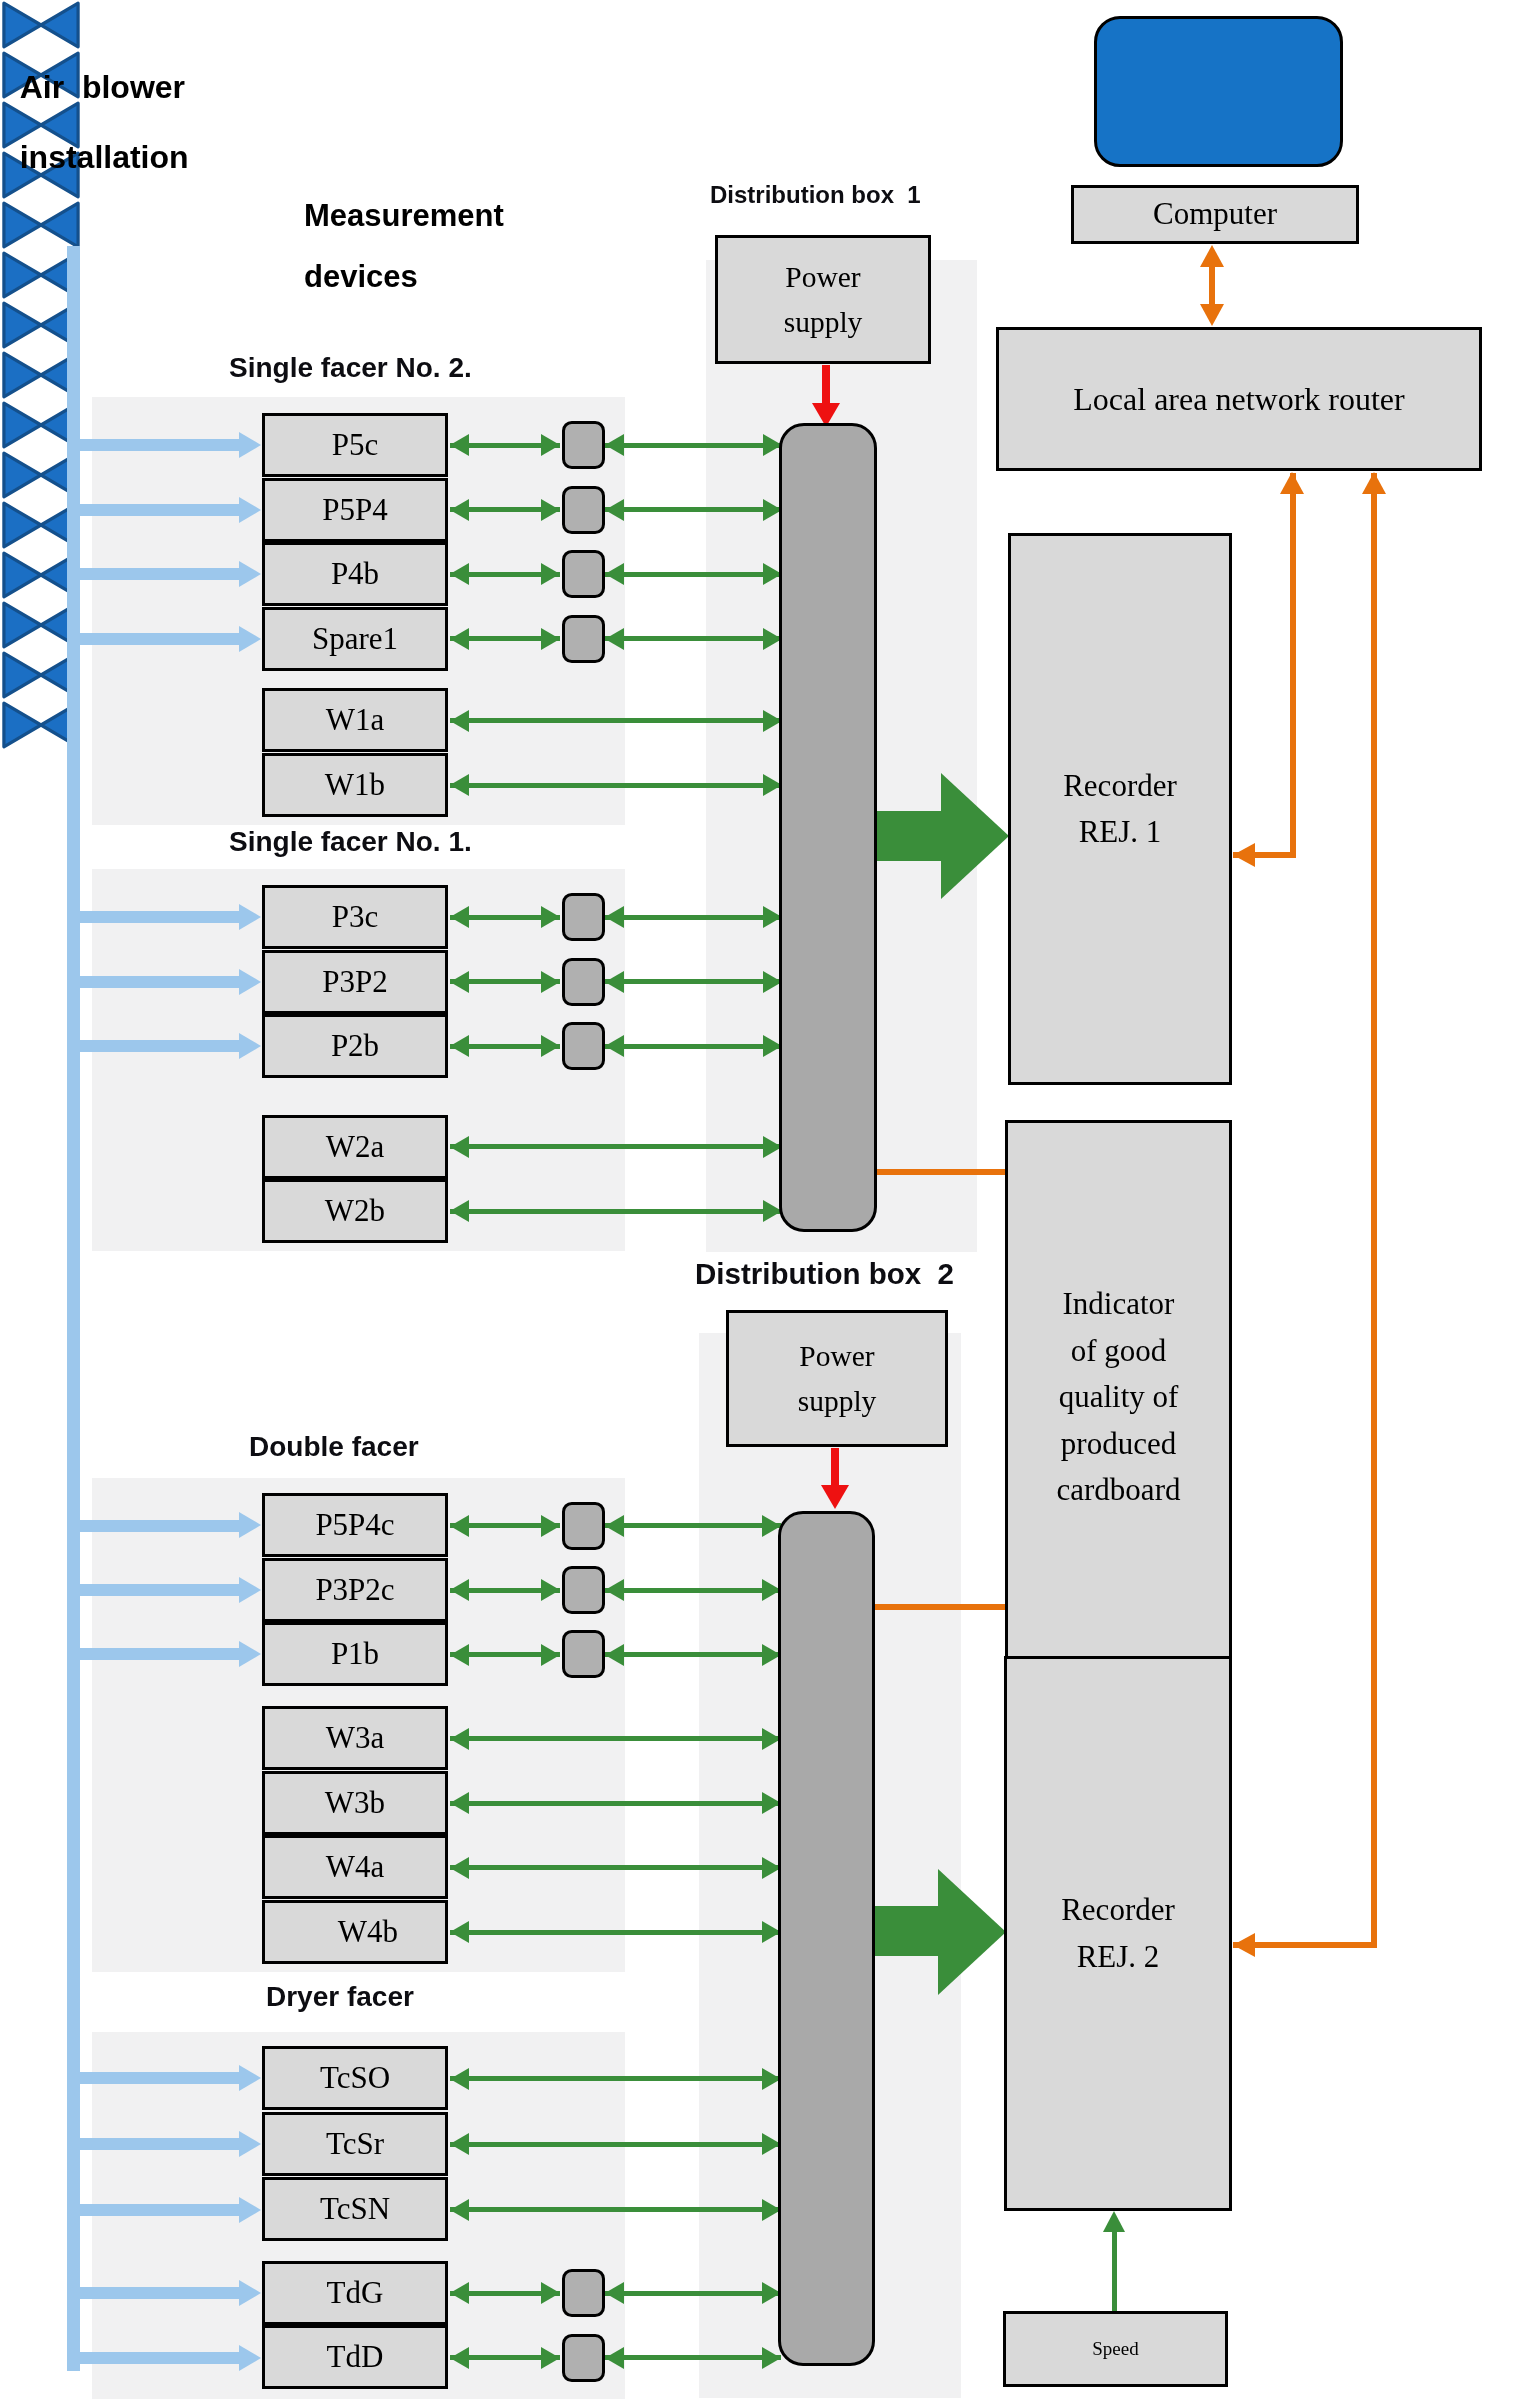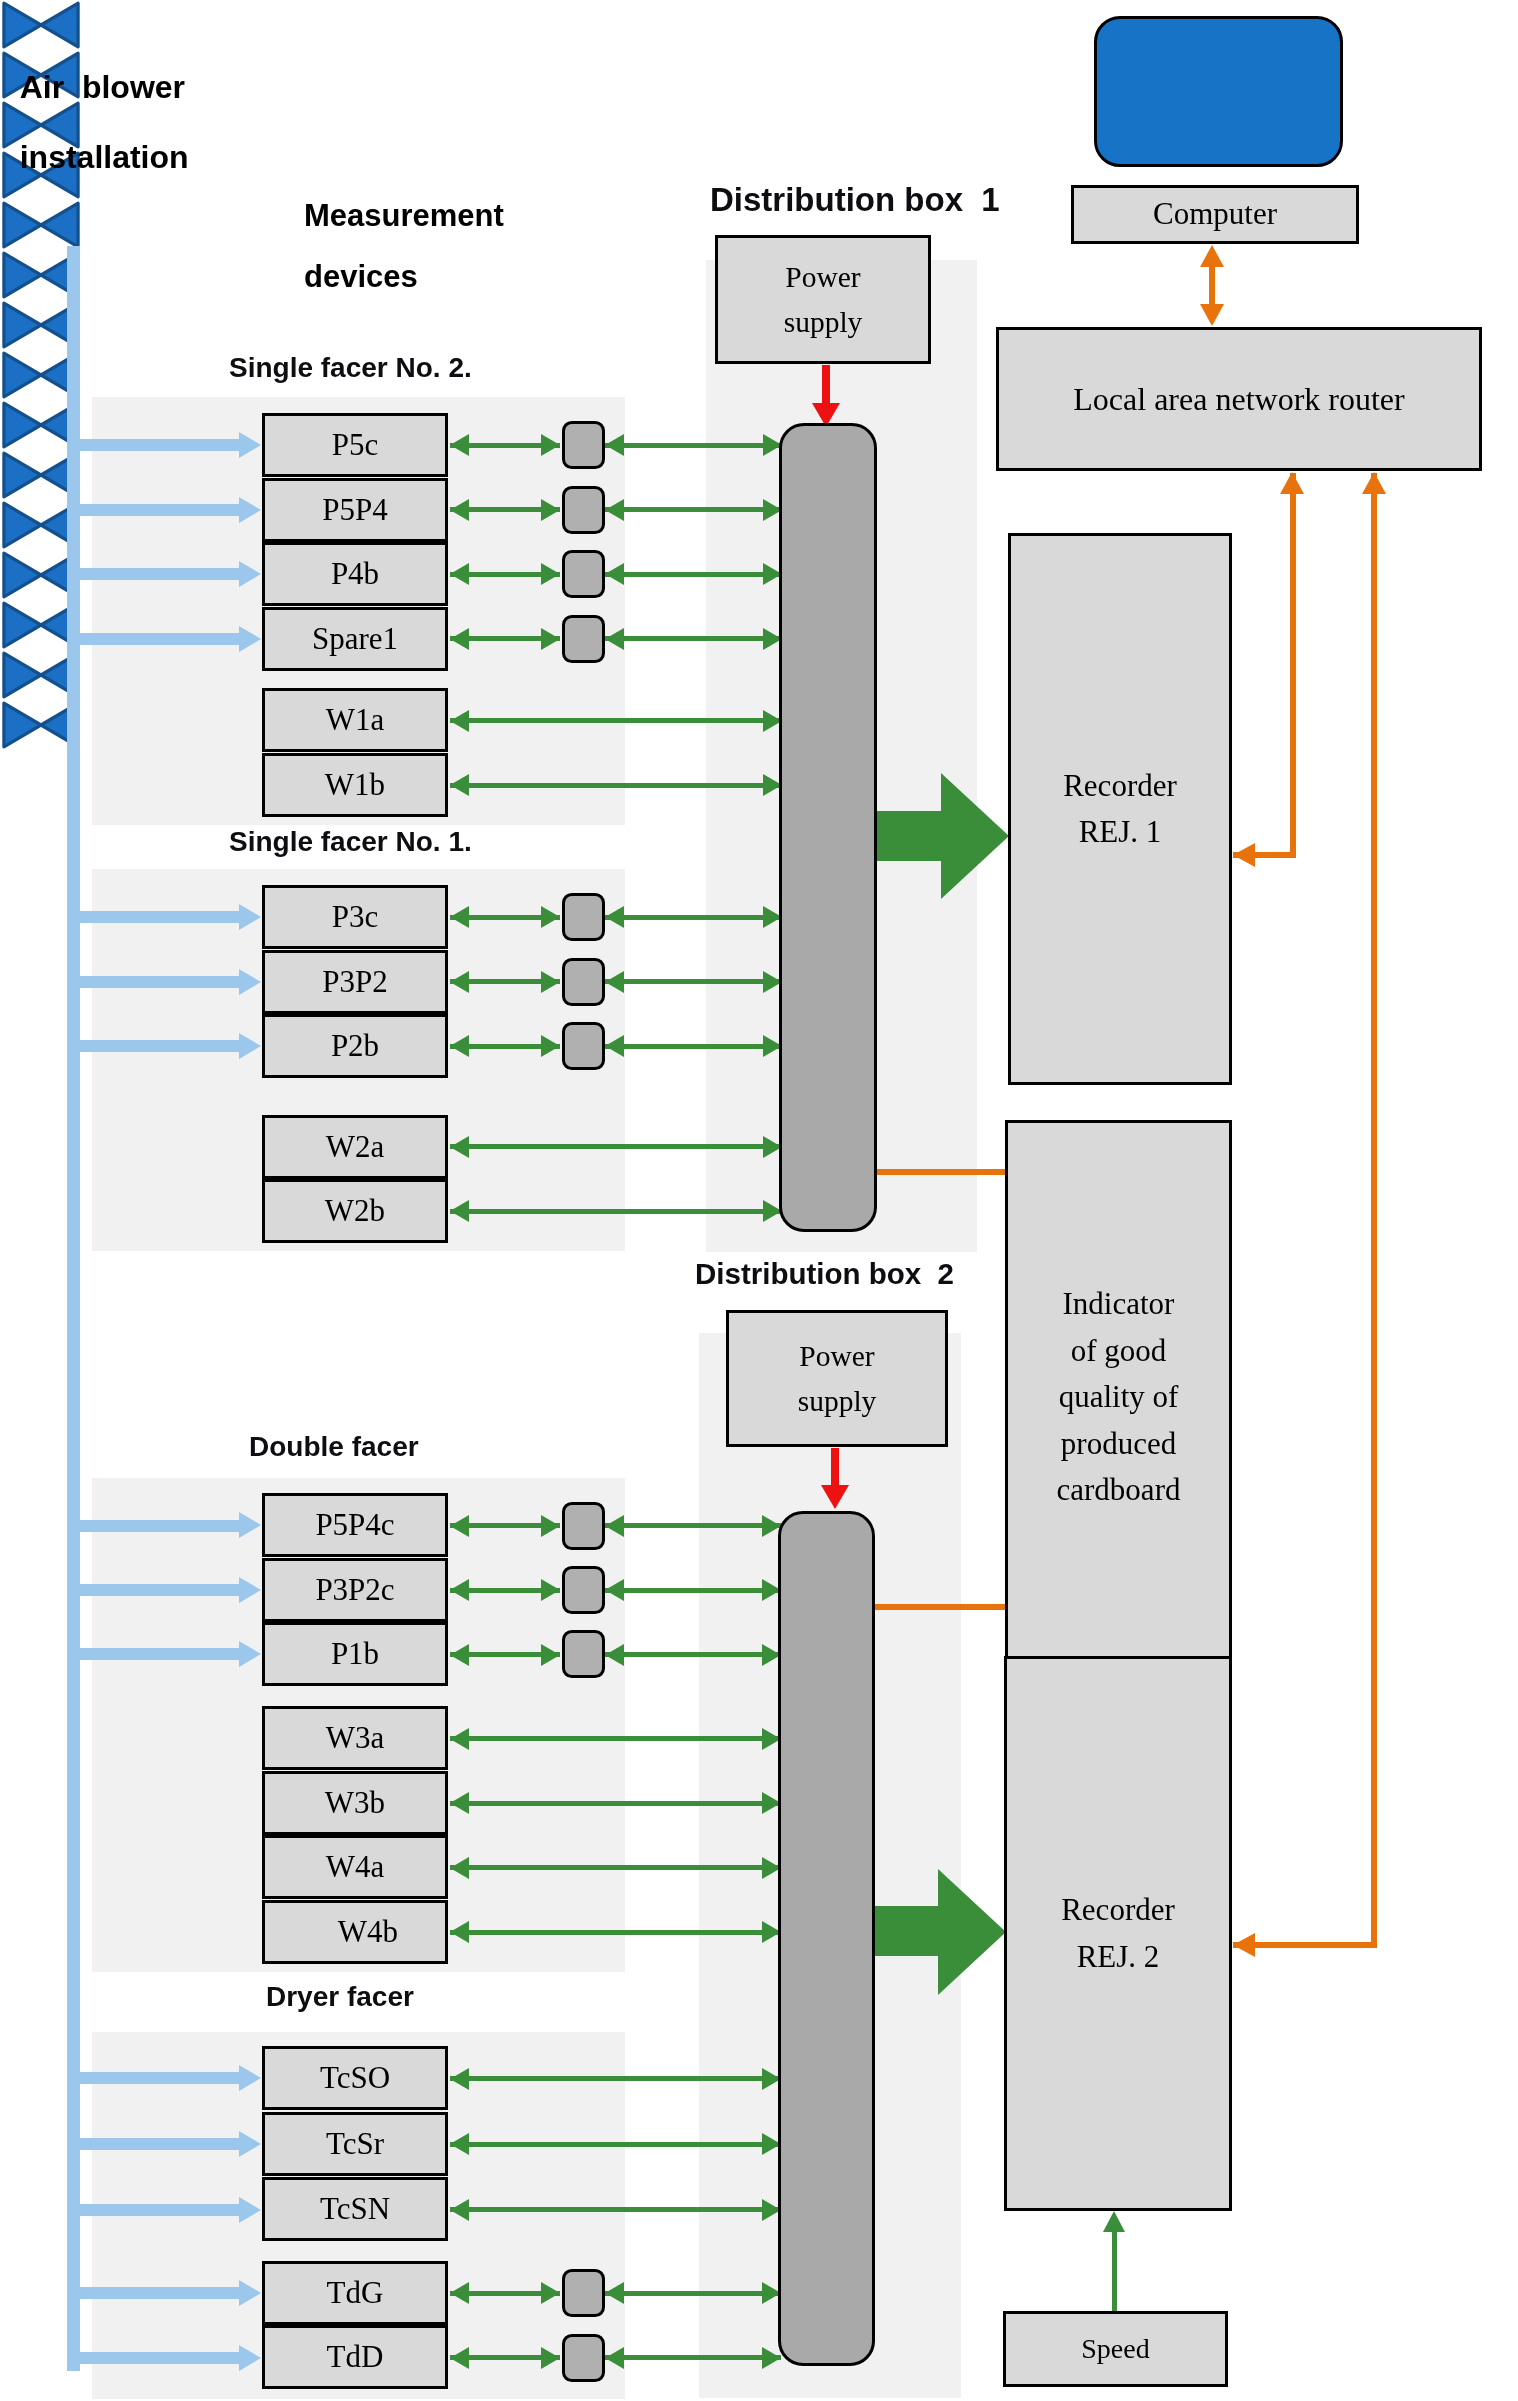--- a/index.html
+++ b/index.html
@@ -28,21 +28,21 @@
 <div id="canvas">
 
   <div class="hlabel" style="left:19.7px;top:52px;line-height:70px;font-size:32px">Air  blower
 installation</div>
   <div class="hlabel" style="left:304px;top:185px;line-height:61px">Measurement
 devices</div>
 
   <div class="line" style="left:67px;top:246px;width:13px;height:2125px;background:#9cc7ec"></div>
 
   <div class="panel" style="left:706px;top:260px;width:271px;height:992px"></div>
-  <div class="slabel" style="left:710px;top:179px;font-size:33px">Distribution box  1</div>
+  <div class="slabel" style="left:710px;top:179px;font-size:24px">Distribution box  1</div>
   <div class="box" style="left:715px;top:235px;width:216px;height:129px;font-size:29.5px">Power
 supply</div>
   <div class="bar" style="left:779px;top:423px;width:98px;height:809px"></div>
 
   <div class="panel" style="left:699px;top:1333px;width:262px;height:1065px"></div>
   <div class="slabel" style="left:695px;top:1255px;font-size:29.5px">Distribution box  2</div>
   <div class="box" style="left:726px;top:1310px;width:222px;height:137px;font-size:29.5px">Power
 supply</div>
   <div class="bar" style="left:778px;top:1511px;width:97px;height:855px"></div>
 
@@ -52,21 +52,21 @@
   <div class="box" style="left:996px;top:327px;width:486px;height:144px;font-size:32px">Local area network router</div>
   <div class="box" style="left:1008px;top:533px;width:224px;height:552px">Recorder
 REJ. 1</div>
   <div class="box" style="left:1005px;top:1120px;width:227px;height:555px">Indicator
 of good
 quality of
 produced
 cardboard</div>
   <div class="box" style="left:1004px;top:1656px;width:228px;height:555px">Recorder
 REJ. 2</div>
-  <div class="box" style="left:1003px;top:2311px;width:225px;height:76px;font-size:28px">Speed</div>
+  <div class="box" style="left:1003px;top:2311px;width:225px;height:76px;font-size:19px">Speed</div>
 <div class="panel" style="left: 92px; top: 397px; width: 533px; height: 428px;"></div>
     <div class="slabel" style="left: 229px; top: 350px;">Single facer No. 2.</div>
     <div class="line" style="left: 74px; top: 439px; width: 167px; height: 12px; background: rgb(156, 199, 236);"></div>
     <div class="head" style="left: 239px; top: 432px; border-top: 13px solid transparent; border-bottom: 13px solid transparent; border-left: 22px solid rgb(156, 199, 236);"></div>
     <div style="left: 103px; top: 420px; width: 82px; height: 50px; z-index: 2;"><svg width="82" height="50" viewBox="0 0 100 62">
         <path d="M4 4 L50 31 L4 58 Z" fill="#1b6fc4" stroke="#14508c" stroke-width="4" stroke-linejoin="round"></path>
         <path d="M96 4 L50 31 L96 58 Z" fill="#1b6fc4" stroke="#14508c" stroke-width="4" stroke-linejoin="round"></path>
       </svg></div>
     <div class="box" style="left: 262px; top: 413px; width: 186px; height: 64px;">P5c</div>
     <div class="line" style="left: 450px; top: 443px; width: 110px; height: 4.9px; background: rgb(58, 142, 58);"></div>

